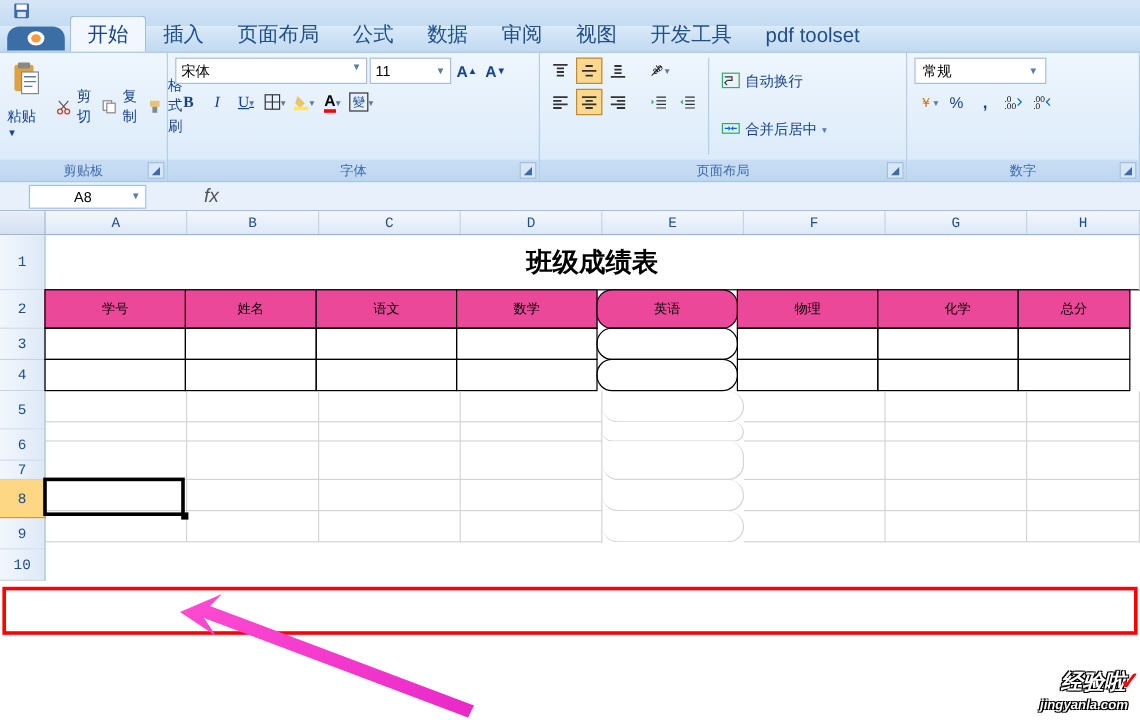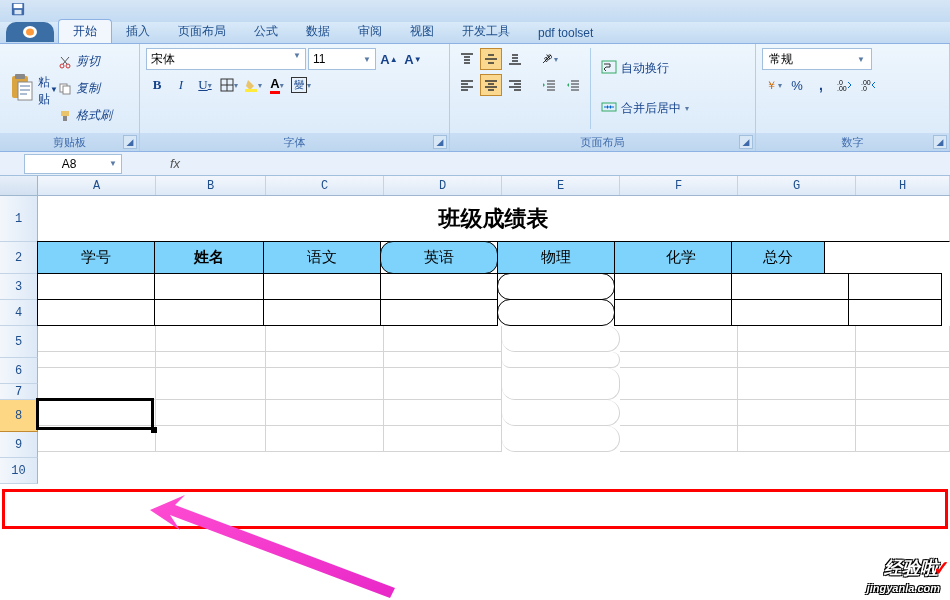--- a/index.html
+++ b/index.html
@@ -4,35 +4,35 @@
   <style>
     * { margin: 0; padding: 0; box-sizing: border-box; font-family: "Microsoft YaHei", SimSun, sans-serif; }
     body { background: #fff; width: 950px; height: 600px; overflow: hidden; position: relative; }
     
     .title-bar { height: 22px; background: linear-gradient(#d6e6f6, #c3dbf2); display: flex; align-items: center; }
     .title-bar .save-btn { width: 36px; height: 22px; display: flex; align-items: center; justify-content: center; }
     .save-icon svg { width: 14px; height: 14px; }
     
     .menu-bar { height: 22px; background: linear-gradient(#d9eaf9, #c1d9f1); display: flex; align-items: flex-end; padding-left: 6px; border-bottom: 1px solid #8db2e3; }
     .menu-logo { width: 48px; height: 20px; border-radius: 10px 10px 0 0; background: #3b6ea5; display: flex; align-items: center; justify-content: center; margin-right: 4px; margin-bottom: 1px; }
-    .menu-tab { padding: 3px 14px; font-size: 12px; color: #1e4e8c; cursor: pointer; }
+    .menu-tab { padding: 3px 14px; font-size: 17px; color: #1e4e8c; cursor: pointer; }
     .menu-tab.active { background: #f1f7fd; border: 1px solid #8db2e3; border-bottom: none; border-radius: 4px 4px 0 0; color: #15428b; }
     
     .ribbon { height: 108px; background: linear-gradient(#eef6fd, #d9e9f9); display: flex; border-bottom: 1px solid #8db2e3; }
     .ribbon-group { border-right: 1px solid #b0cfea; display: flex; flex-direction: column; }
     .group-body { flex: 1; display: flex; padding: 4px 6px; }
     .group-label { height: 18px; text-align: center; font-size: 11px; color: #3e6aab; background: linear-gradient(#c9def4, #bdd6ef); display: flex; align-items: center; justify-content: center; position: relative; }
     .launcher { position: absolute; right: 2px; width: 14px; height: 14px; background: #d7e7f6; border: 1px solid #a3bfde; font-size: 9px; color: #3e6aab; display: flex; align-items: center; justify-content: center; }
     
     .clipboard-group { width: 140px; }
-    .paste-btn { display: flex; flex-direction: row; align-items: center; width: 44px; padding-top: 2px; }
+    .paste-btn { display: flex; flex-direction: column; align-items: flex-start; width: 44px; padding-top: 2px; }
     .paste-icon { width: 32px; height: 32px; }
     .paste-label { font-size: 12px; color: #15428b; margin-top: 2px; }
     .paste-arrow { font-size: 8px; color: #15428b; }
-    .clipboard-side { display: flex; flex-direction: column; justify-content: space-around; padding-left: 4px; font-style: italic; }
+    .clipboard-side { display: flex; flex-direction: row; justify-content: space-around; padding-left: 4px; }
     .side-item { display: flex; align-items: center; font-size: 12px; color: #15428b; gap: 4px; padding: 2px 4px; }
     .side-item .mini-icon { width: 14px; height: 14px; display: inline-flex; }
     
     .font-group { width: 310px; }
     .font-row1 { display: flex; gap: 2px; margin-bottom: 4px; }
     .font-name { width: 160px; height: 22px; background: #fff; border: 1px solid #a3bfde; font-size: 12px; padding: 2px 4px; display: flex; align-items: flex-start; justify-content: space-between; }
     .font-size { width: 68px; height: 22px; background: #fff; border: 1px solid #a3bfde; font-size: 12px; padding: 2px 4px; display: flex; align-items: center; justify-content: space-between; }
     .dd-arrow { font-size: 8px; color: #5a7ba5; }
     .font-btn-sm { width: 22px; height: 22px; border: 1px solid transparent; display: flex; align-items: center; justify-content: center; font-size: 13px; color: #15428b; }
     .font-row2 { display: flex; gap: 2px; }
@@ -47,21 +47,21 @@
     .wrap-item { display: flex; align-items: center; font-size: 12px; color: #15428b; gap: 4px; padding: 2px 4px; }
     
     .number-group { flex: 1; }
     .num-row1 { display: flex; align-items: center; height: 22px; gap: 2px; margin-bottom: 4px; }
     .num-format { background: #fff; border: 1px solid #a3bfde; font-size: 12px; padding: 2px 6px; display: flex; align-items: center; justify-content: space-between; width: 110px; height: 22px; }
     .num-row2 { display: flex; gap: 2px; }
     
     .formula-bar { height: 24px; background: #e8f1fb; display: flex; align-items: center; border-bottom: 1px solid #a3bfde; }
     .name-box { width: 98px; height: 20px; background: #fff; border: 1px solid #a3bfde; margin-left: 24px; font-size: 12px; text-align: center; display: flex; align-items: center; justify-content: space-between; padding: 0 4px; }
     .fx-box { margin-left: 24px; display: flex; align-items: center; gap: 24px; }
-    .fx-label { font-style: italic; font-size: 13px; color: #555; text-align: right; }
+    .fx-label { font-style: italic; font-size: 16px; color: #555; text-align: right; }
     .formula-input { flex: 1; }
     
     .sheet-area { position: relative; }
     .col-headers { display: flex; height: 20px; background: linear-gradient(#f3f7fc, #dde9f7); border-bottom: 1px solid #9eb6ce; }
     .corner { width: 38px; border-right: 1px solid #9eb6ce; background: linear-gradient(#e7eff9, #d2e0f0); }
     .col-h { text-align: center; font-size: 12px; color: #1e4e8c; border-right: 1px solid #c4d4e7; display: flex; align-items: center; justify-content: center; font-family: "Courier New", monospace; }
     .col-h.A { width: 118px; }
     .col-h.B { width: 110px; }
     .col-h.C { width: 118px; }
     .col-h.D { width: 118px; }
@@ -76,30 +76,30 @@
     .row-h.tall { height: 46px; }
     .row-h.med { height: 32px; }
     .row-h.selected { background: #fdd784; border-color: #c28a30; }
     
     .cells { flex: 1; position: relative; }
     .cell-row { display: flex; height: 26px; }
     .cell-row.tall { height: 46px; text-align: right; }
     .cell-row.med { height: 32px; }
     .cell { border-right: 1px solid #d4d4d4; border-bottom: 1px solid #d4d4d4; font-size: 14px; display: flex; align-items: center; justify-content: center; }
     .cell.A { width: 118px; }
-    .cell.B { width: 110px; font-weight: bold; }
+    .cell.B { width: 110px; }
     .cell.C { width: 118px; }
     .cell.D { width: 118px; }
     .cell.E { width: 118px; border-radius: 13px; }
     .cell.F { width: 118px; }
     .cell.G { width: 118px; padding-left: 16px; }
     .cell.H { width: 94px; }
     
     .title-merged { width: 912px; font-size: 22px; font-weight: bold; border-bottom: 1px solid #000; }
-    .header-cell { background: #7dd3fc; border: 1px solid #000; font-size: 15px; margin-left: -1px; margin-top: -1px; }
+    .header-cell { background: #ec4899; border: 1px solid #000; font-size: 11px; margin-left: -1px; margin-top: -1px; }
     .bordered { border: 1px solid #000; margin-left: -1px; margin-top: -1px; }
     
     .active-cell-border { position: absolute; border: 3px solid #000; pointer-events: none; }
     .fill-handle { position: absolute; width: 6px; height: 6px; background: #000; }
     
     .red-box { position: absolute; border: 3px solid #ff0000; pointer-events: none; }
     .pink-arrow { position: absolute; pointer-events: none; }
     
     .watermark-cn { position: absolute; bottom: 20px; right: 12px; color: #fff; font-weight: bold; font-size: 18px; font-style: italic; font-family: "Microsoft YaHei"; text-shadow: -1px -1px 0 #000, 1px -1px 0 #000, -1px 1px 0 #000, 1px 1px 0 #000; }
     .watermark-check { position: absolute; bottom: 20px; right: 0px; color: #ff0000; font-size: 20px; font-weight: bold; }
@@ -412,20 +412,21 @@
     <div class="cells">
 
       <div class="cell-row tall">
         <div class="cell title-merged">班级成绩表</div>
       </div>
 
       <div class="cell-row med">
         <div class="cell A header-cell">学号</div>
         <div class="cell B header-cell">姓名</div>
         <div class="cell C header-cell">语文</div>
+        <div class="cell D header-cell">数学</div>
         <div class="cell E header-cell">英语</div>
         <div class="cell F header-cell">物理</div>
         <div class="cell G header-cell">化学</div>
         <div class="cell H header-cell">总分</div>
       </div>
 
       <div class="cell-row">
         <div class="cell A bordered"></div>
         <div class="cell B bordered"></div>
         <div class="cell C bordered"></div>

